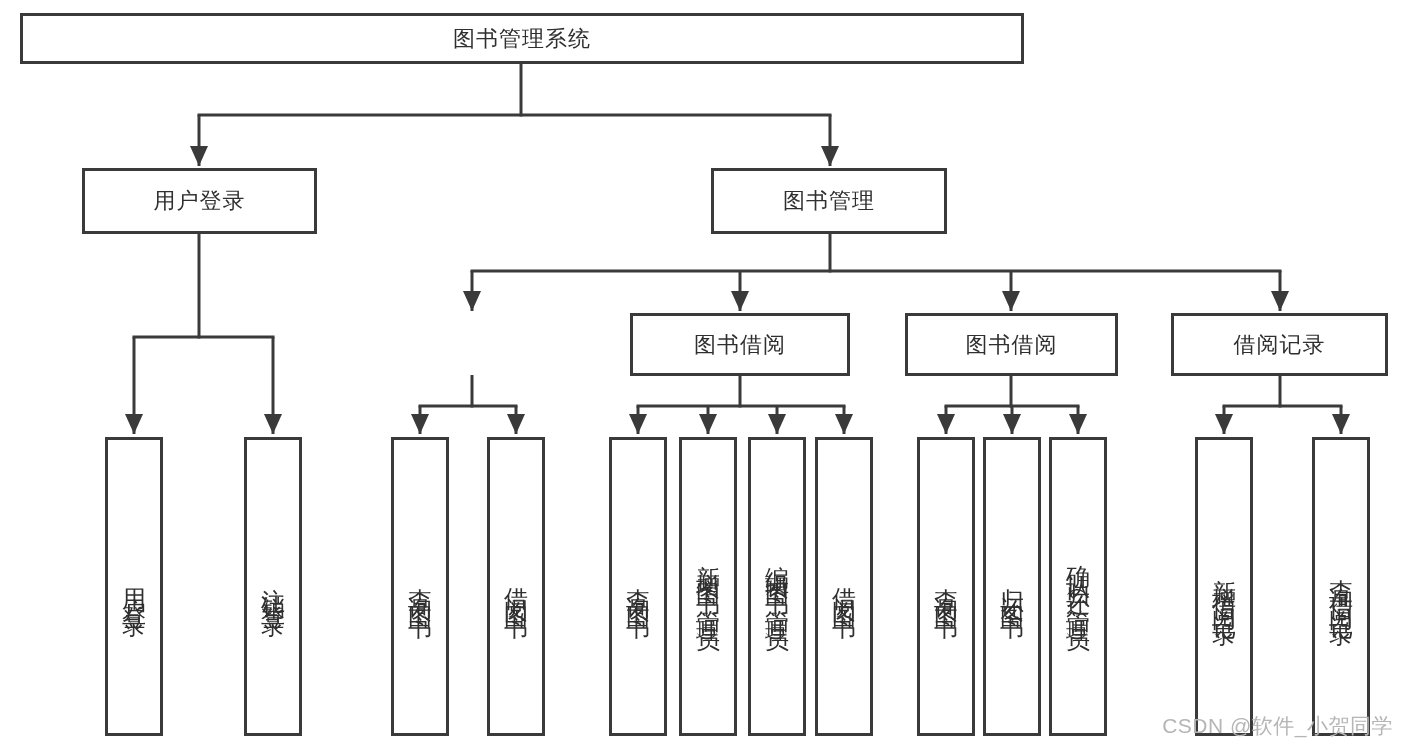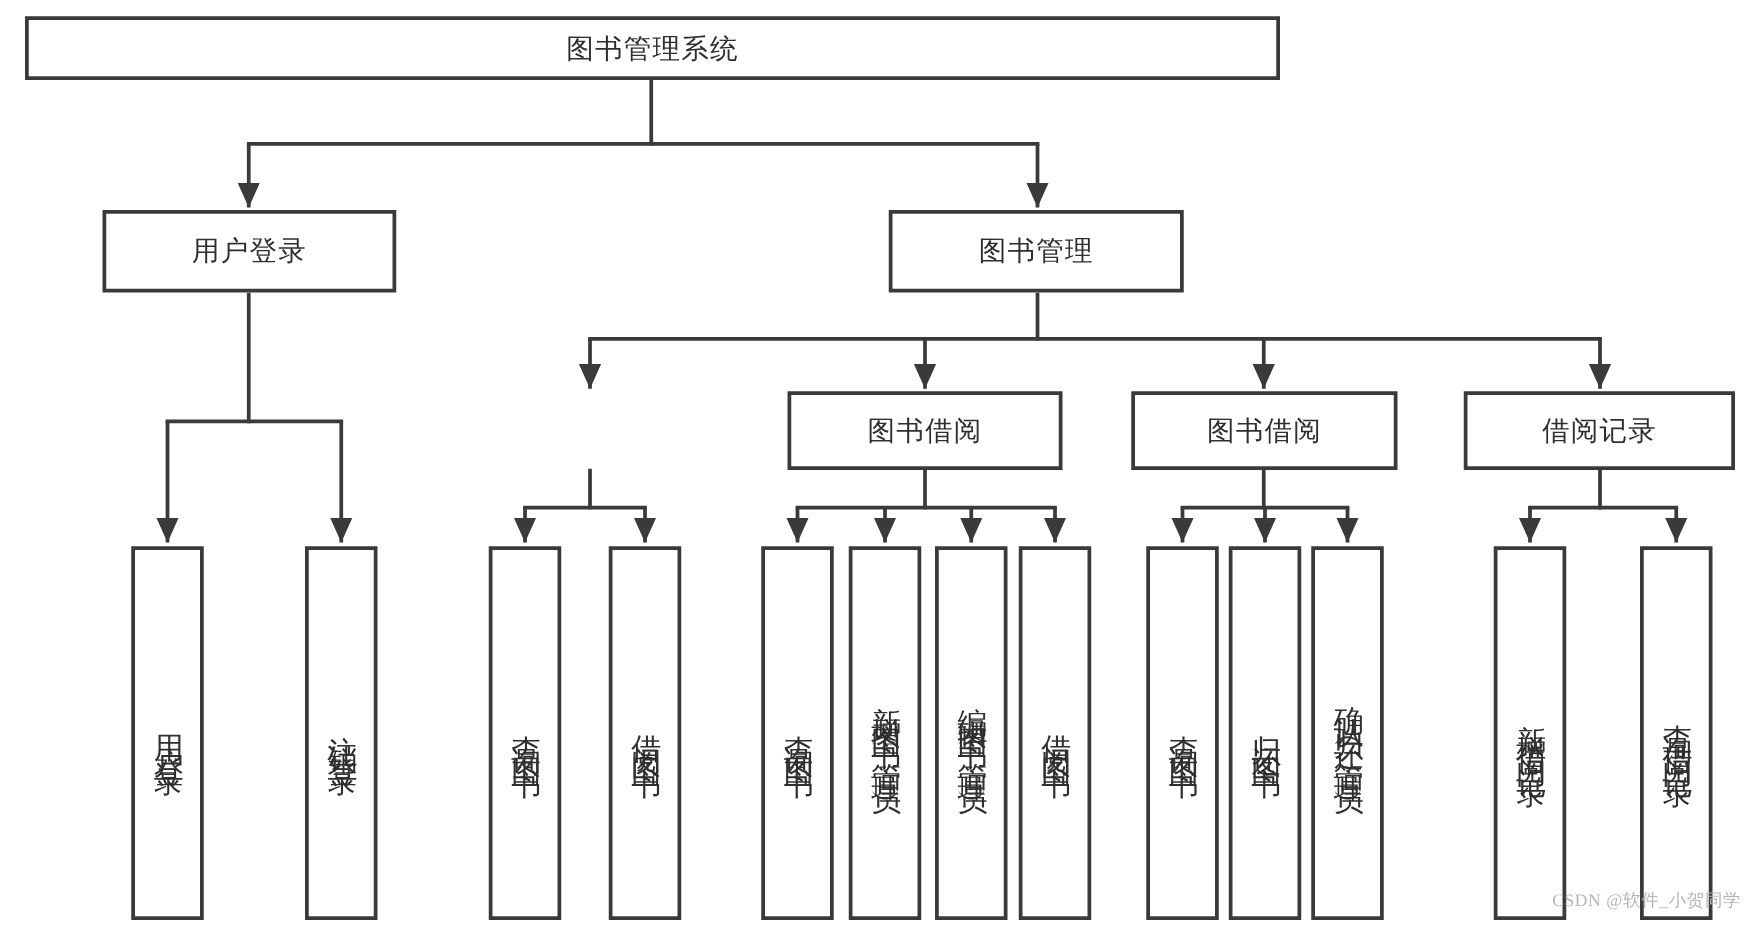--- a/index.html
+++ b/index.html
@@ -49,25 +49,24 @@
     font-size: 24px;
     line-height: 1;
     letter-spacing: 9px;
     color: var(--text);
     white-space: nowrap;
   }
   .watermark {
     position: absolute;
     top: 712px;
     right: 12px;
-    font-size: 14px;
+    font-size: 21px;
     letter-spacing: 0.5px;
     color: var(--watermark);
     white-space: nowrap;
-    font-family: Liberation Serif, serif;
   }
 </style>
 </head>
 <body>
 
 <div class="canvas">
 
   <svg class="connectors" width="1405" height="747" viewBox="0 0 1405 747">
     <defs>
       <marker id="ah" markerUnits="userSpaceOnUse" markerWidth="24" markerHeight="20" refX="20" refY="9" orient="auto" viewBox="0 0 24 18">

